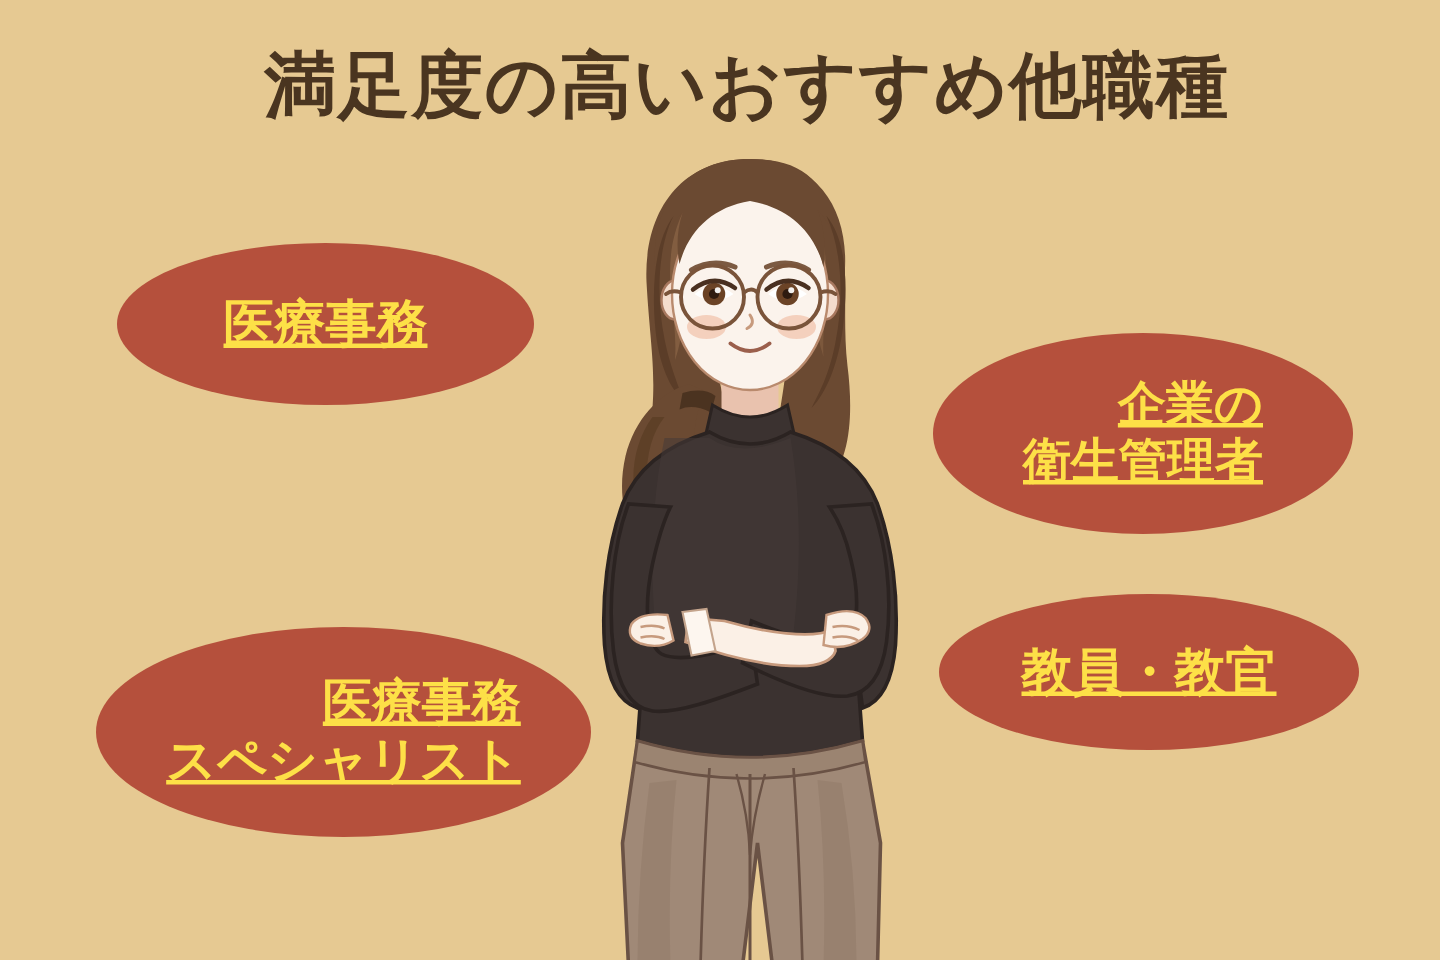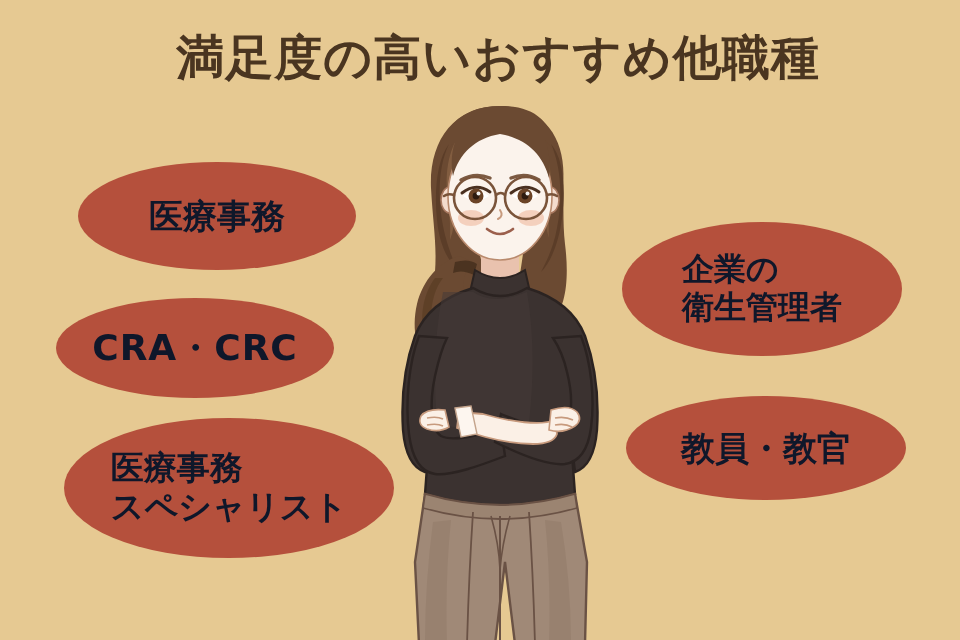--- a/index.html
+++ b/index.html
@@ -38,27 +38,28 @@
   }
 
   
   .bubble {
     position: absolute;
     background: #b5503c;
     border-radius: 50%;
     display: flex;
     align-items: center;
     justify-content: center;
-    color: #0f172a;
+    color: #fde047;
     font-family: "DejaVu Sans", "Liberation Sans", sans-serif;
     font-weight: 700;
-    text-align: left;
+    text-align: right;
     box-sizing: border-box;
     line-height: 1.18;
     white-space: pre-line;
+    text-decoration: underline;
   }
   #bubble-0 { left: 78px;  top: 162px; width: 278px; height: 108px; font-size: 34px; }
   #bubble-1 { left: 56px;  top: 298px; width: 278px; height: 100px; font-size: 36px; letter-spacing: 1px; }
   #bubble-2 { left: 64px;  top: 418px; width: 330px; height: 140px; font-size: 33px; }
   #bubble-3 { left: 622px; top: 222px; width: 280px; height: 134px; font-size: 32px; }
   #bubble-4 { left: 626px; top: 396px; width: 280px; height: 104px; font-size: 34px; }
 
   
   #illustration {
     position: absolute;
@@ -215,21 +216,20 @@
       <path d="M136 424 q8 28 9 54 q2 -26 10 -54" stroke="#6a5245" stroke-width="1.6" fill="none"></path>
       <path d="M145 478 l0 74" stroke="#6a5245" stroke-width="2" fill="none"></path>
 
       <path d="M78 430 q-8 60 -8 122 l22 0 q-2 -66 4 -124 Z" fill="#8e7766" opacity="0.45"></path>
       <path d="M206 430 q10 60 10 122 l-22 0 q2 -66 -4 -124 Z" fill="#8e7766" opacity="0.45"></path>
     </svg>
   </div>
 
   <div class="bubble" id="bubble-0">医療事務</div>
 
-  <div class="bubble" id="bubble-1">CRA・CRC</div>
 
   <div class="bubble" id="bubble-2">医療事務
 スペシャリスト</div>
 
   <div class="bubble" id="bubble-3">企業の
 衛生管理者</div>
 
   <div class="bubble" id="bubble-4">教員・教官</div>
 
 </div>

